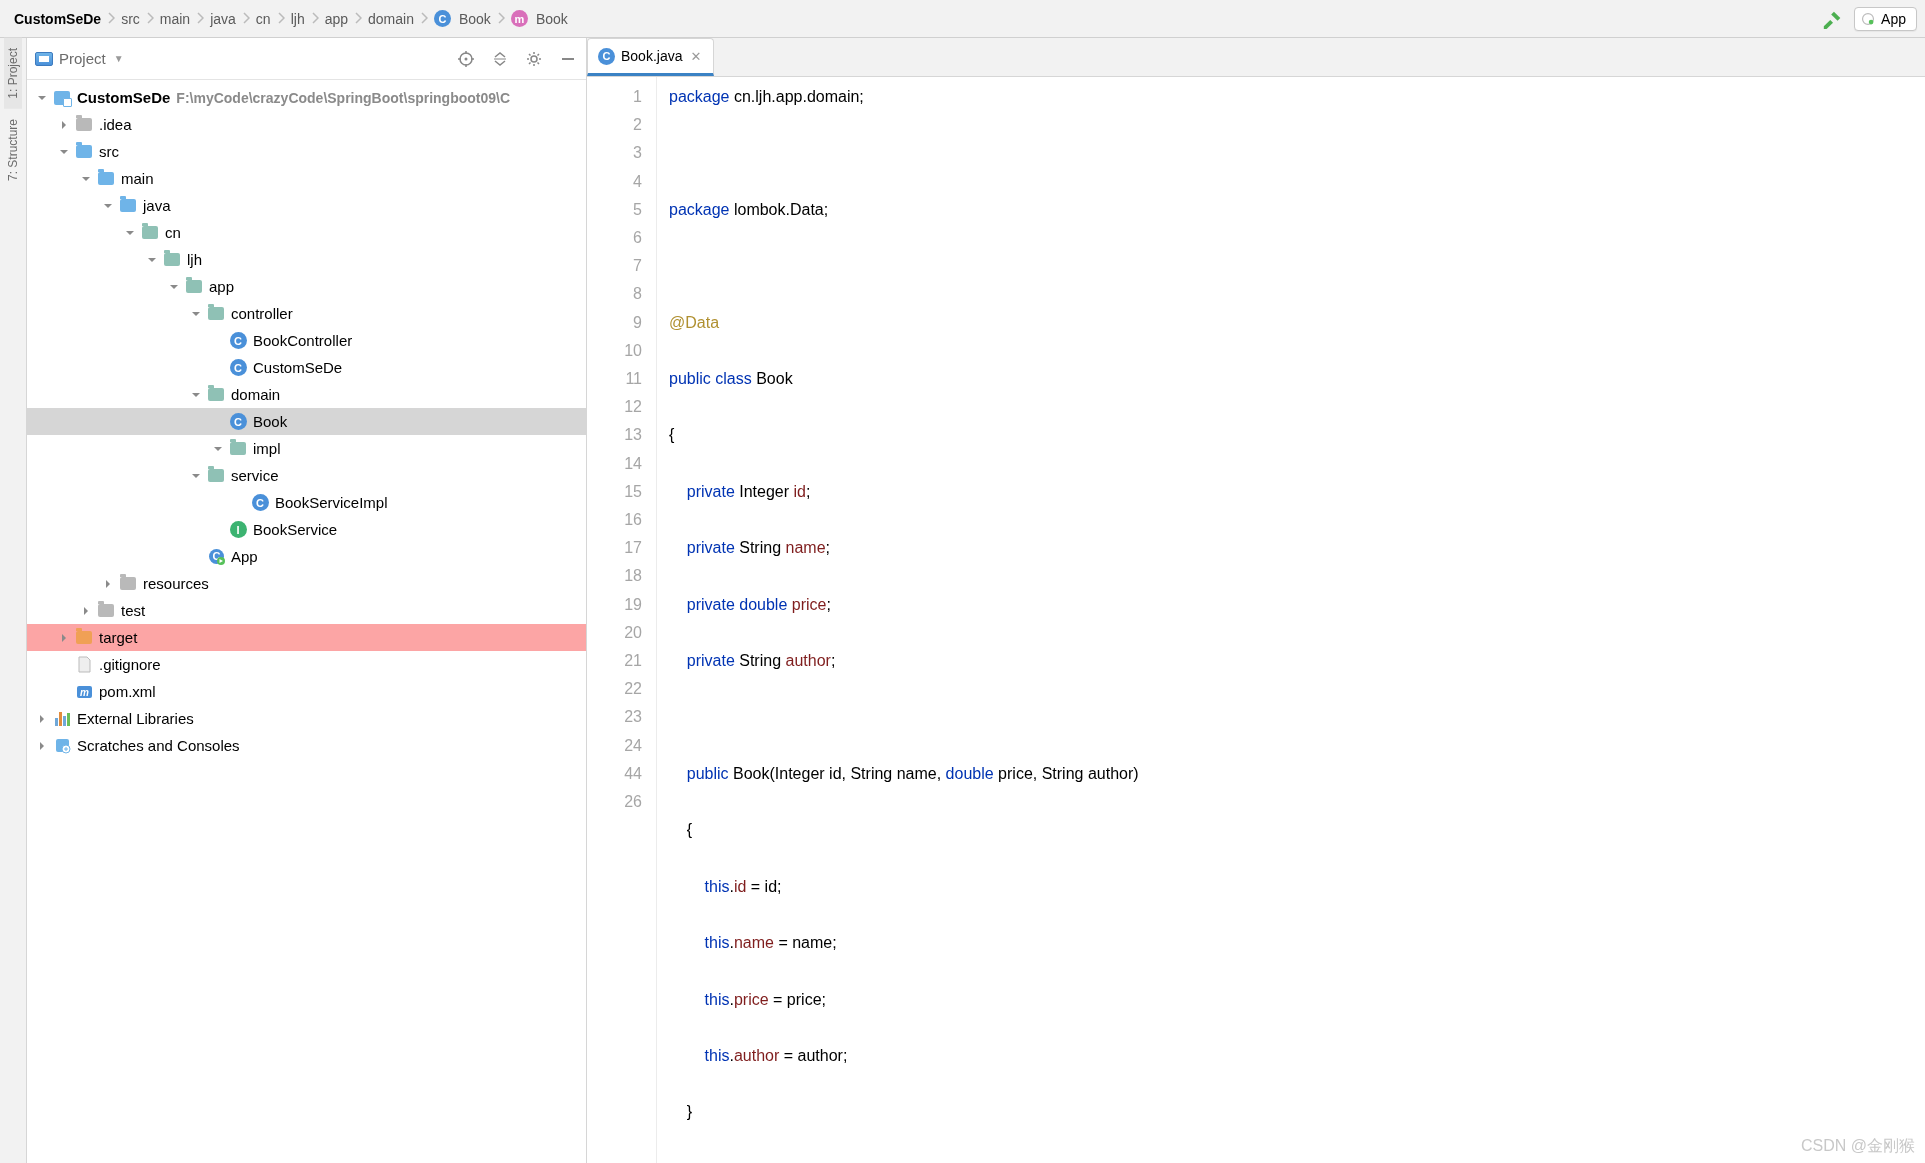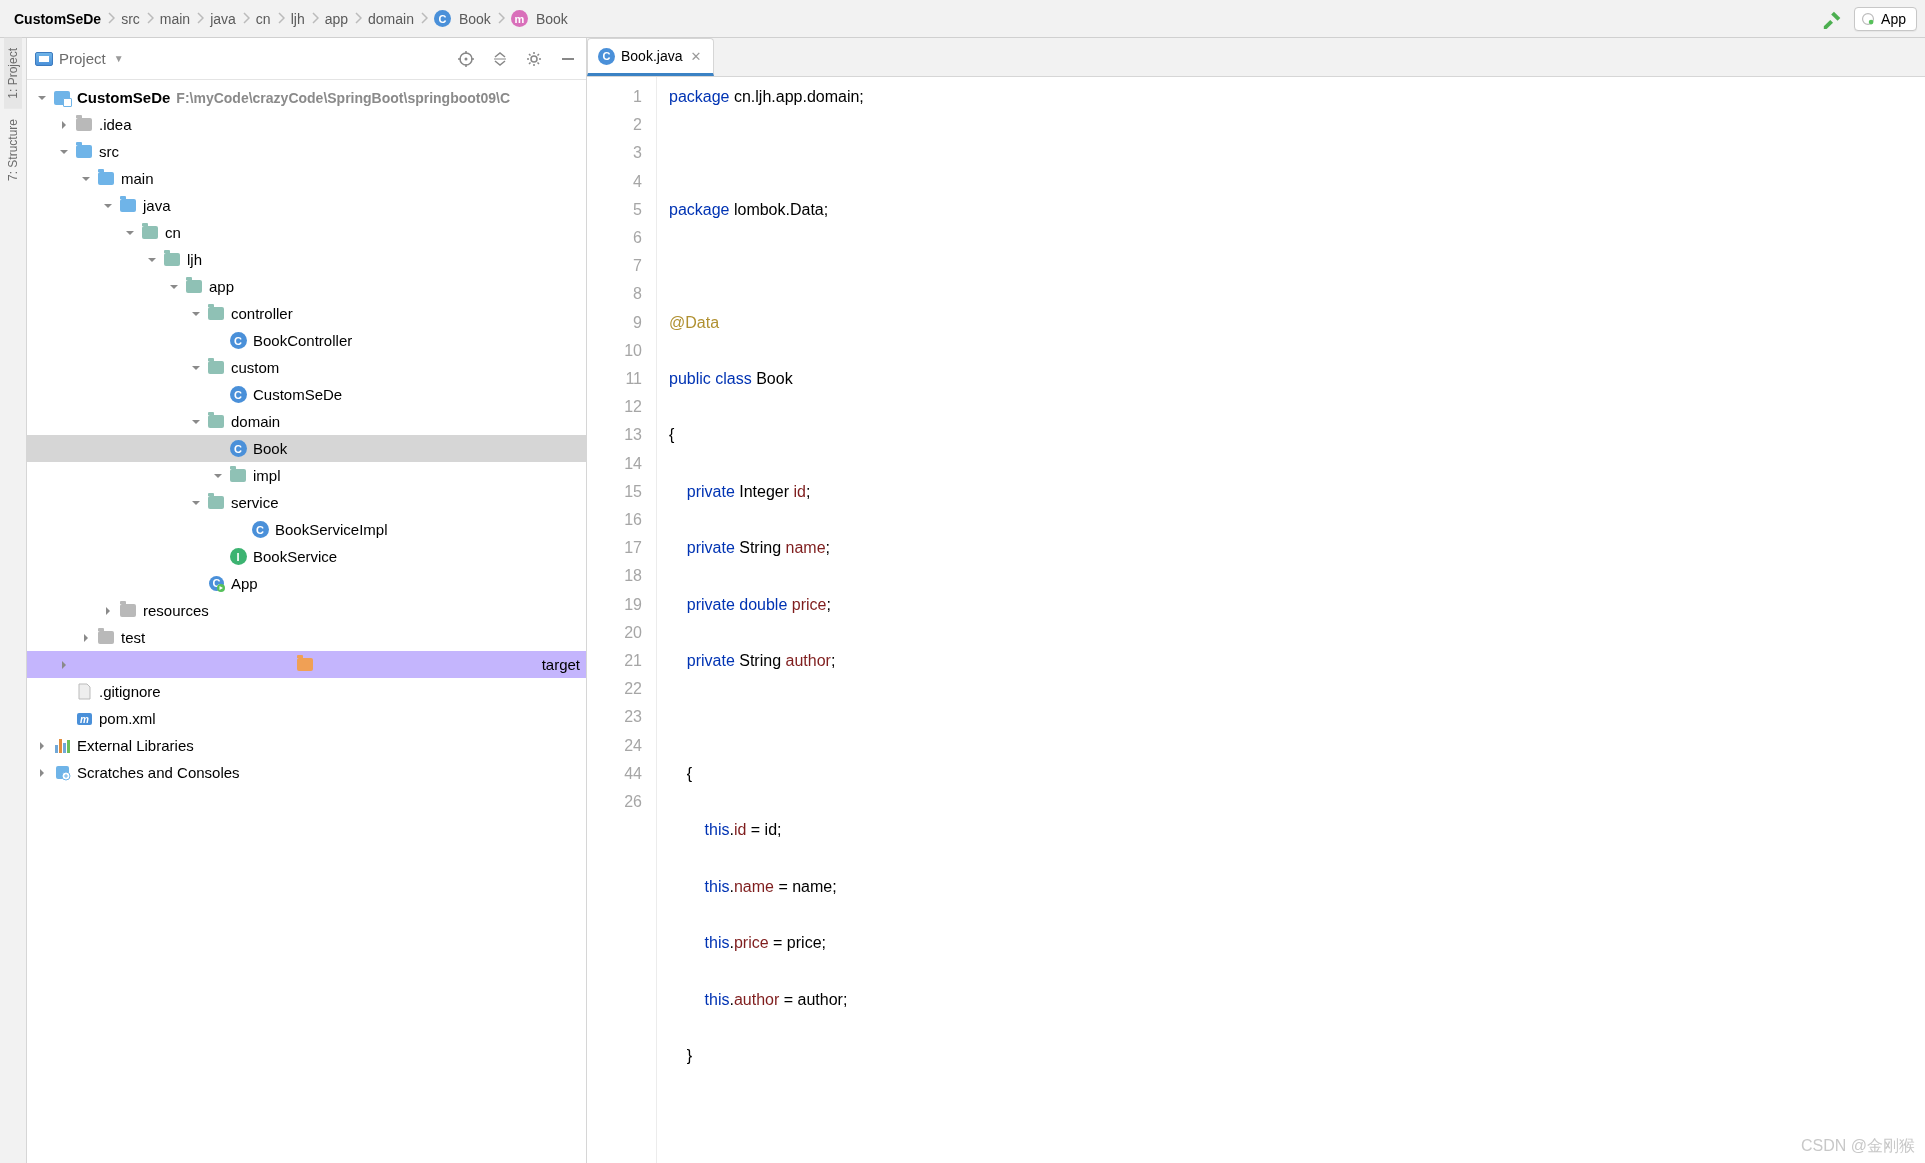--- a/index.html
+++ b/index.html
@@ -26,21 +26,21 @@
 .sb-title-ico { width: 18px; height: 14px; background: linear-gradient(#6fb4e8,#4a90d9); border: 1px solid #3d7bbf; border-radius: 2px; position: relative; }
 .sb-title-ico::after { content:""; position:absolute; inset:3px; background:#fff; }
 .sb-title { color: #6b6b6b; font-size: 15px; }
 .sb-dd { color: #9a9a9a; font-size: 10px; margin-left: 2px; }
 .sb-actions { margin-left: auto; display: flex; gap: 14px; align-items: center; }
 .icon-btn { width: 20px; height: 20px; display: inline-flex; align-items: center; justify-content: center; cursor: pointer; color: #6b6b6b; }
 
 .tree { flex: 1; overflow: auto; font-size: 15px; padding-top: 4px; }
 .tree-row { display: flex; align-items: center; height: 27px; white-space: nowrap; padding-right: 6px; }
 .tree-row.selected { background: #d6d6d6; }
-.tree-row.hl-yellow { background: #c4b5fd; justify-content: space-between; }
+.tree-row.hl-yellow { background: #fca5a5; }
 .tw { width: 14px; height: 14px; display: inline-flex; align-items: center; justify-content: center; color: #8a8a8a; flex-shrink:0; }
 .tw svg { width: 10px; height: 10px; }
 .node-ico { width: 18px; height: 18px; margin: 0 6px 0 4px; flex-shrink: 0; display:inline-flex; align-items:center; justify-content:center; }
 .node-label { color: #000; }
 .node-sub { color: #8a8a8a; margin-left: 6px; font-size: 14px; font-weight: bold; }
 .bold { font-weight: 700; }
 
 .editor-area { flex: 1; display: flex; flex-direction: column; background: #fff; }
 .tabs { height: 42px; background: #f2f2f2; border-bottom: 1px solid #d6d6d6; display: flex; align-items: flex-end; }
 .tab { height: 38px; background: #fff; border: 1px solid #d6d6d6; border-bottom: 3px solid #3b82c4; display: flex; align-items: center; padding: 0 10px; gap: 6px; border-radius: 4px 4px 0 0; }
@@ -276,31 +276,20 @@
             <span class="folder f-teal"></span>
           </span>
           <span class="node-label">controller</span>
         </div>
         <div class="tree-row" style="padding-left:184px">
           <span class="tw"></span>
           <span class="node-ico">
             <span class="c-circle c-blue">C</span>
           </span>
           <span class="node-label">BookController</span>
-        </div>
-        <div class="tree-row" style="padding-left:162px">
-          <span class="tw">
-            <svg viewBox="0 0 10 10">
-              <path d="M1 3l4 4 4-4" fill="#8a8a8a"></path>
-            </svg>
-          </span>
-          <span class="node-ico">
-            <span class="folder f-teal"></span>
-          </span>
-          <span class="node-label">custom</span>
         </div>
         <div class="tree-row" style="padding-left:184px">
           <span class="tw"></span>
           <span class="node-ico">
             <span class="c-circle c-blue">C</span>
           </span>
           <span class="node-label">CustomSeDe</span>
         </div>
         <div class="tree-row" style="padding-left:162px">
           <span class="tw">
@@ -497,20 +486,21 @@
 <span class="code-row"><span class="kw">package </span>lombok.Data;</span>
 <span class="code-row"> </span>
 <span class="code-row"><span class="ann">@Data</span></span>
 <span class="code-row"><span class="kw">public </span><span class="kw">class </span><span class="cls">Book</span></span>
 <span class="code-row">{</span>
 <span class="code-row">    <span class="kw">private </span><span class="cls">Integer </span><span class="fld">id</span>;</span>
 <span class="code-row">    <span class="kw">private </span><span class="cls">String </span><span class="fld">name</span>;</span>
 <span class="code-row">    <span class="kw">private </span><span class="kw">double </span><span class="fld">price</span>;</span>
 <span class="code-row">    <span class="kw">private </span><span class="cls">String </span><span class="fld">author</span>;</span>
 <span class="code-row"> </span>
+<span class="code-row">    <span class="kw">public </span><span class="cls">Book</span>(Integer id, String name, <span class="kw">double </span>price, String author)</span>
 <span class="code-row">    {</span>
 <span class="code-row">        <span class="kw">this</span>.<span class="fld">id</span> = id;</span>
 <span class="code-row">        <span class="kw">this</span>.<span class="fld">name</span> = name;</span>
 <span class="code-row">        <span class="kw">this</span>.<span class="fld">price</span> = price;</span>
 <span class="code-row">        <span class="kw">this</span>.<span class="fld">author</span> = author;</span>
 <span class="code-row">    }</span>
 <span class="code-row"> </span>
 
 
 

